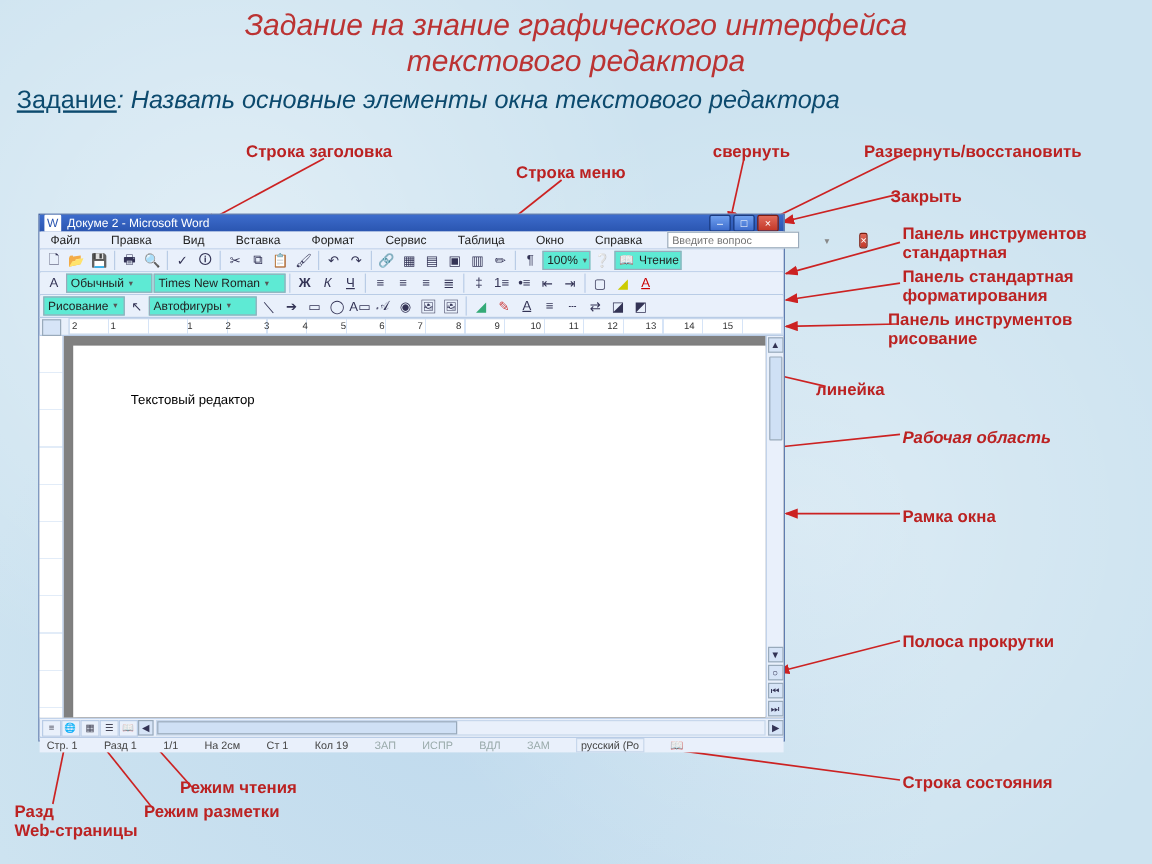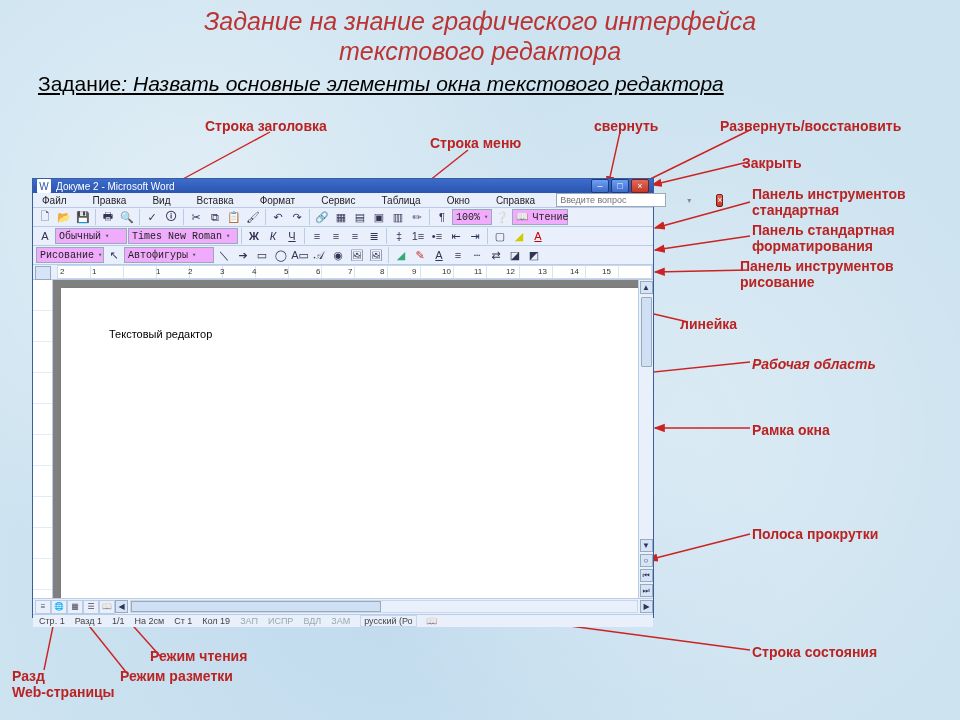--- a/index.html
+++ b/index.html
@@ -10,22 +10,22 @@
     background-image:
       radial-gradient(circle at 20% 30%, rgba(255,255,255,.4), transparent 40%),
       radial-gradient(circle at 70% 60%, rgba(255,255,255,.3), transparent 45%),
       radial-gradient(circle at 40% 80%, rgba(180,210,235,.5), transparent 50%);
     position: relative; overflow: hidden;
   }
   svg.arrows { position: absolute; inset: 0; width: 960px; height: 720px; pointer-events: none; }
 
   .title { position: absolute; top: 6px; left: 0; right: 0; text-align: center;
            color: #b33; font-style: italic; font-size: 25px; line-height: 1.2; }
-  .task  { position: absolute; top: 72px; left: 38px; right: 30px;
-           font-style: italic; font-size: 21px; color: #000000; text-decoration: underline; }
+  .task  { position: absolute; top: 72px; left: 14px; right: 30px;
+           font-style: italic; font-size: 21px; color: #0c4a6e; }
   .task .und { text-decoration: underline; font-style: normal; font-weight: 500; }
 
   .lbl { position: absolute; color: #b22; font-weight: bold; font-size: 14px; font-style: normal; line-height: 1.15; }
 
   
   .word {
     position: absolute; left: 32px; top: 178px; width: 622px; height: 440px;
     background: #fff; border: 1px solid #3a5e9c; font-size: 10px; color: #222;
     display: flex; flex-direction: column; box-shadow: 0 0 0 1px #6e8bbf inset;
   }
@@ -45,22 +45,22 @@
                    margin-left: auto; font-size: 9px; color: #888; padding: 0 3px; }
   .menubar .docx { width: 13px; height: 13px; background: linear-gradient(#e06a5a,#c43828);
                    border: 1px solid #7d1c10; border-radius: 2px; color: #fff; margin-left: 4px;
                    display: flex; align-items: center; justify-content: center; font-size: 9px; }
 
   .tbar { background: #e9f0fb; height: 22px; display: flex; align-items: center; gap: 1px;
           padding: 0 3px; border-bottom: 1px solid #b9cce6; }
   .tbtn { width: 18px; height: 18px; border: 1px solid transparent; border-radius: 2px;
           display: flex; align-items: center; justify-content: center; font-size: 11px; color: #335; }
   .sep { width: 1px; height: 16px; background: #b9cce6; margin: 0 2px; }
-  .combo { height: 16px; border: 1px solid #9ab; background: #f0abfc; font-size: 10px; padding: 0 3px;
-           display: flex; align-items: center; gap: 4px; font-family: Liberation Mono, monospace; }
+  .combo { height: 16px; border: 1px solid #9ab; background: #5eead4; font-size: 10px; padding: 0 3px;
+           display: flex; align-items: center; gap: 4px; }
   .combo .dd { font-size: 7px; color: #555; }
   .zoom { width: 40px; }
 
   .ruler { background: #e9f0fb; height: 16px; border-bottom: 1px solid #b9cce6; position: relative;
            display: flex; align-items: center; padding-left: 24px; }
   .ruler .rbox { width: 16px; height: 14px; background: #d6e4f7; border: 1px solid #9ab; position: absolute; left: 2px; top: 1px; }
   .ruler .scale { flex: 1; height: 14px; background:
      repeating-linear-gradient(90deg,#fff,#fff 32px,#d6e4f7 32px,#d6e4f7 33px);
      border: 1px solid #c7d7ec; font-size: 8px; color: #333; position: relative; }
   .ruler .scale span { position: absolute; top: 1px; }
@@ -80,21 +80,21 @@
               display: flex; align-items: center; }
   .viewbtns { display: flex; gap: 0; padding-left: 2px; }
   .vbtn { width: 16px; height: 14px; background: #e9f0fb; border: 1px solid #b9cce6;
           font-size: 8px; display: flex; align-items: center; justify-content: center; color: #445; }
   .htrack { flex: 1; height: 13px; margin: 0 2px; background: #e9f0fb; border: 1px solid #c7d7ec;
             position: relative; }
   .htrack .hthumb { position: absolute; left: 0; top: 0; bottom: 0; width: 250px;
                     background: #cfe0f5; border: 1px solid #9ab; }
 
   .statusbar { height: 18px; background: #e9f0fb; border-top: 1px solid #b9cce6;
-               display: flex; align-items: center; gap: 10px; padding: 0 6px; font-size: 9px; color: #444; }
+               display: flex; align-items: center; gap: 22px; padding: 0 6px; font-size: 9px; color: #444; }
   .statusbar .dim { color: #9aa; }
   .statusbar .lang { border: 1px solid #c7d7ec; padding: 0 3px; }
 </style>
 </head>
 <body>
 
 <div class="title">
   <span>Задание на знание графического интерфейса</span><br>
   <span>текстового редактора</span>
 </div>

